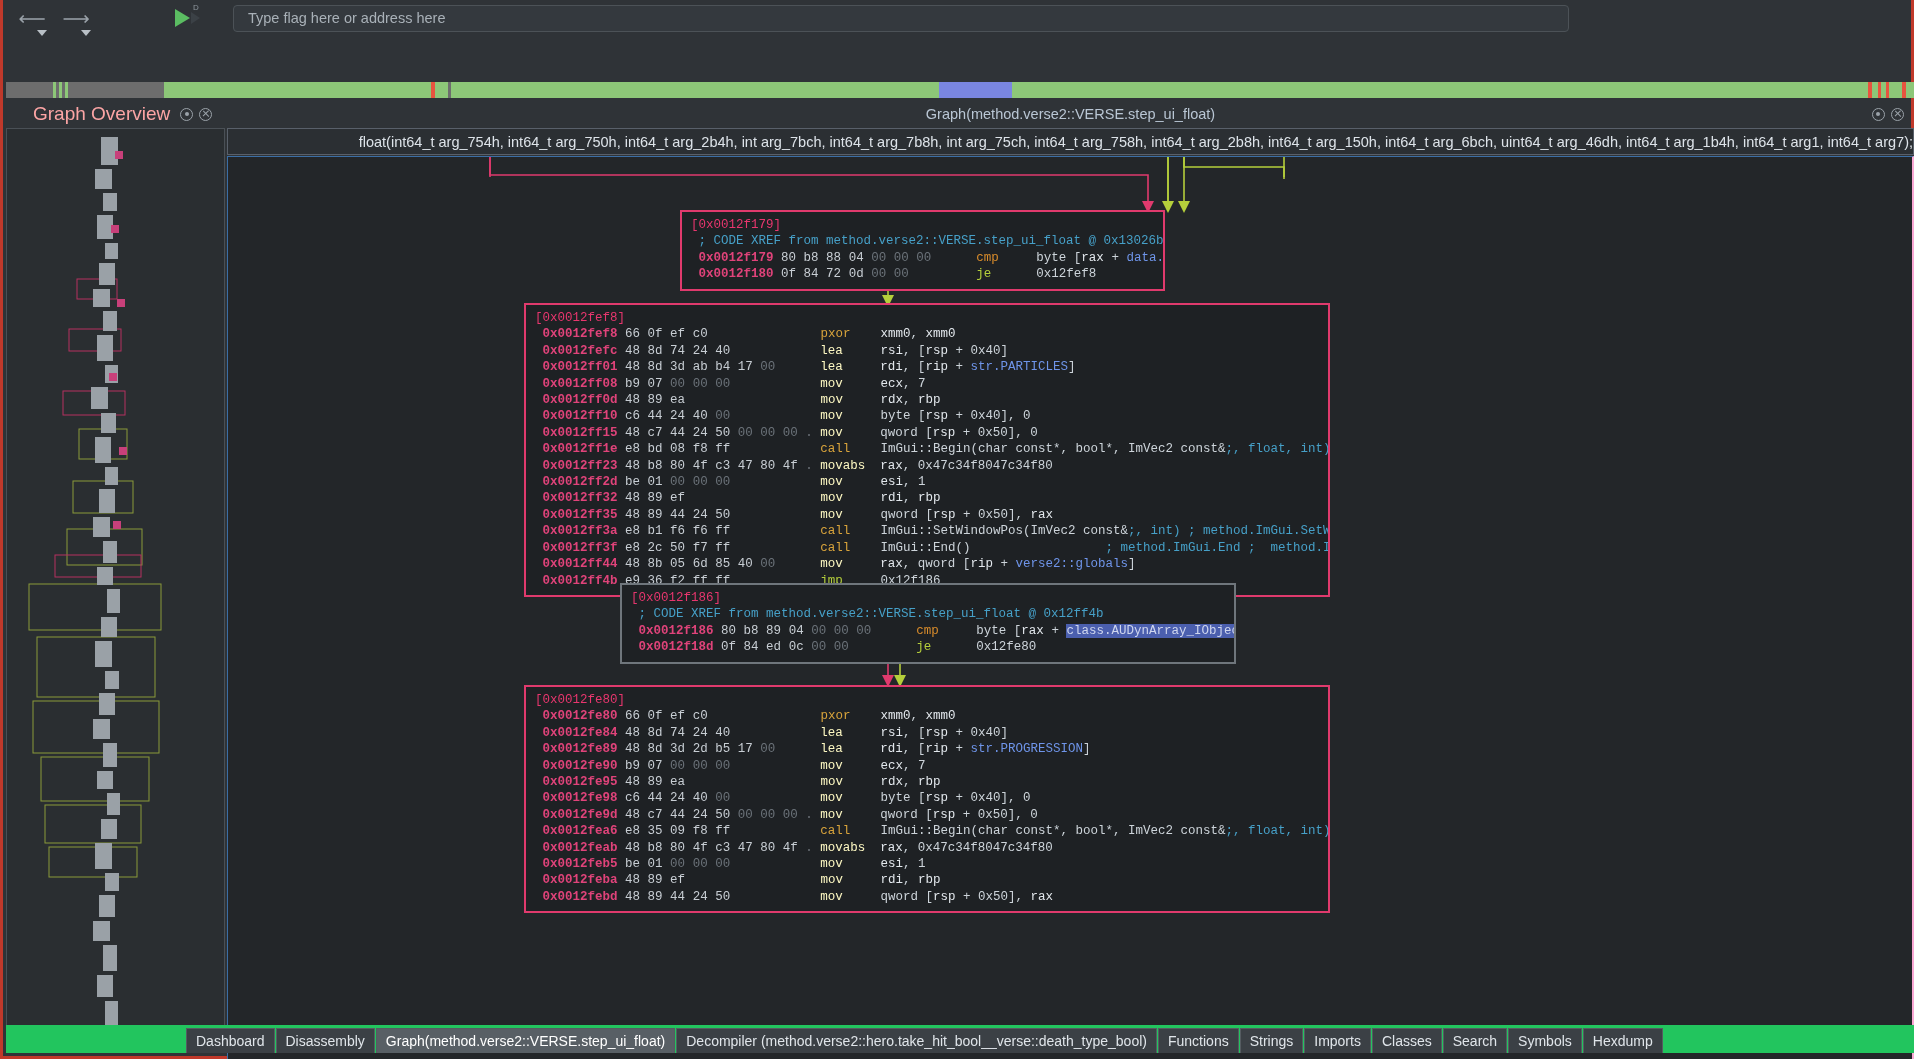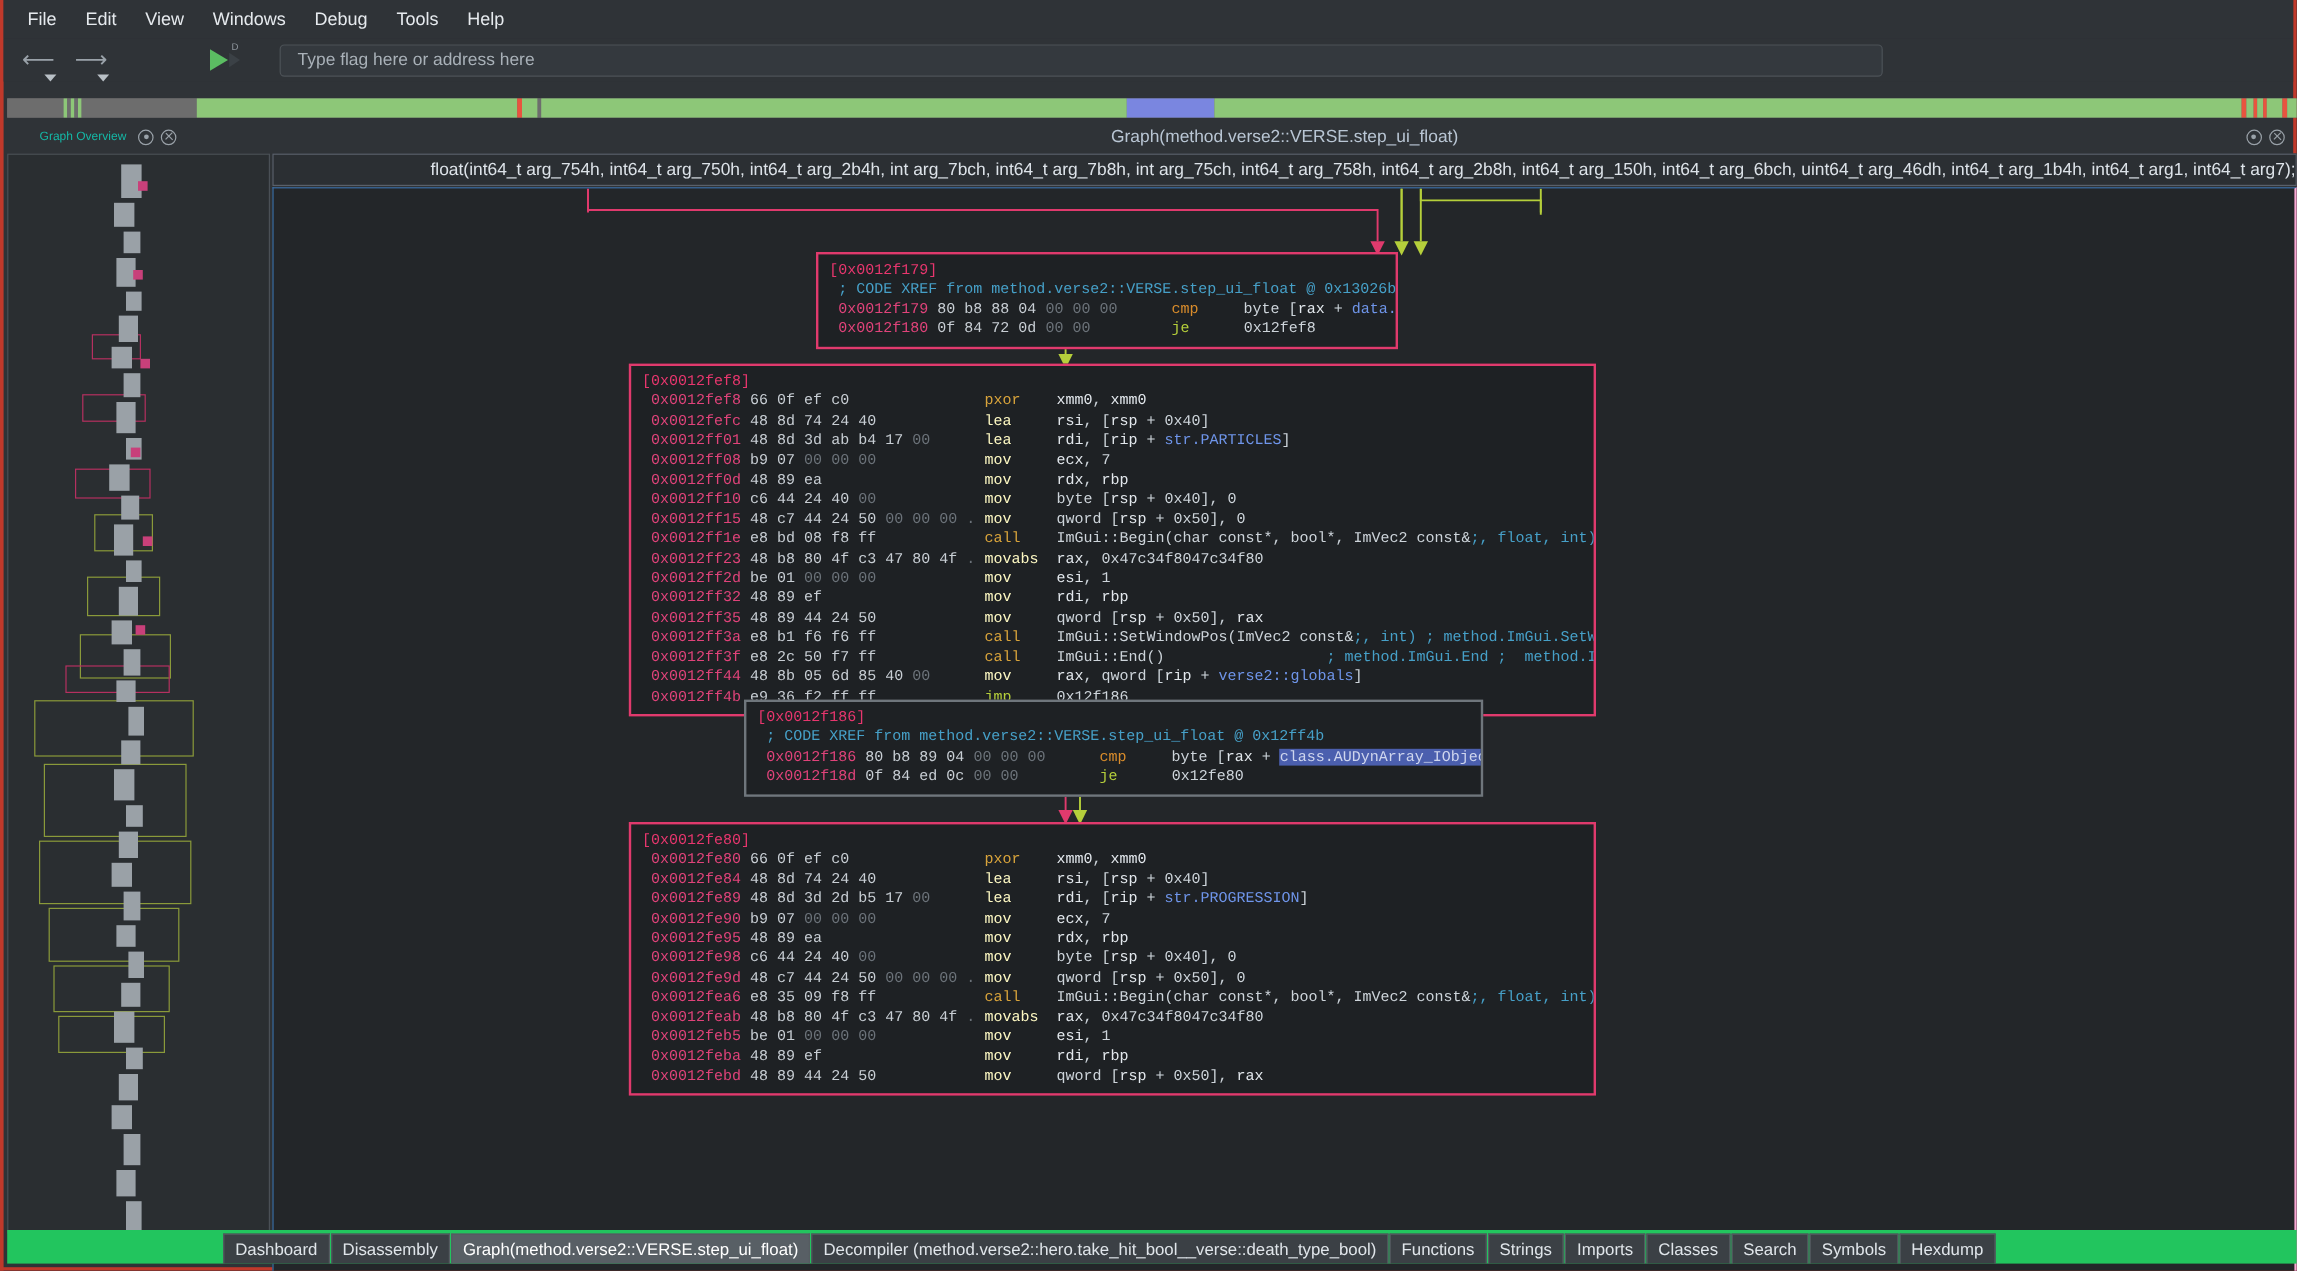--- a/index.html
+++ b/index.html
@@ -78,21 +78,21 @@
     background: #6d6d6d; display: flex;
   }
   .colorstrip i { display: block; height: 16px; }
 
   
   .panelhdr-left {
     position: absolute; left: 3px; top: 100px; width: 219px; height: 28px;
     display: flex; align-items: center;
   }
   .panelhdr-left .ttl {
-    font-size: 10px; color: #14b8a6; margin-left: 27px;
+    font-size: 19px; color: #fca5a5; margin-left: 27px;
   }
   .hdr-icons { display: flex; gap: 6px; margin-left: 10px; }
   .hicon {
     width: 13px; height: 13px; border-radius: 50%;
     border: 1.4px solid #9aa2a9; position: relative; cursor: pointer;
   }
   .hicon.dot::after {
     content: ""; position: absolute; left: 3.4px; top: 3.4px;
     width: 4px; height: 4px; border-radius: 50%; background: #9aa2a9;
   }
@@ -154,21 +154,21 @@
     font-size: 12.5px;
     line-height: 16.4px;
     white-space: pre;
     padding: 5px 9px 6px 9px;
     overflow: hidden;
   }
   .blk.pink   { border: 2px solid #e03a6d; }
   .blk.grey   { border: 2px solid #6f767c; }
   .blk-label  { color: #e8366e; }
   .row        { display: block; }
-  .a-addr   { color: #e0437a; }
+  .a-addr   { color: #e0437a; font-weight: bold; }
   .a-byte   { color: #c8ced4; }
   .a-byted  { color: #6b7279; }
   .a-mn     { color: #fef9c3; }
   .a-mn-call{ color: #d9a43b; }
   .a-mn-j   { color: #b5cf3b; }
   .a-mn-cmp { color: #d98c2b; }
   .a-op     { color: #cdd4da; }
   .a-reg    { color: #e3e8ed; }
   .a-flag   { color: #6f95ea; }
   .a-cmt    { color: #46a0c8; }
@@ -193,29 +193,20 @@
     margin-right: 1px;
     cursor: pointer; white-space: nowrap;
   }
   .tab.active { background: #585f65; color: #ffffff; }
 </style>
 </head>
 <body>
 
 <div id="app">
 
-  <div class="menubar">
-    <div class="mi">File</div>
-    <div class="mi">Edit</div>
-    <div class="mi">View</div>
-    <div class="mi">Windows</div>
-    <div class="mi">Debug</div>
-    <div class="mi">Tools</div>
-    <div class="mi">Help</div>
-  </div>
 
   <div class="toolbar">
     <div class="navbtn">
       <span class="arrowg">⟵</span>
       <span class="caret"></span>
     </div>
     <div class="navbtn">
       <span class="arrowg">⟶</span>
       <span class="caret"></span>
     </div>

